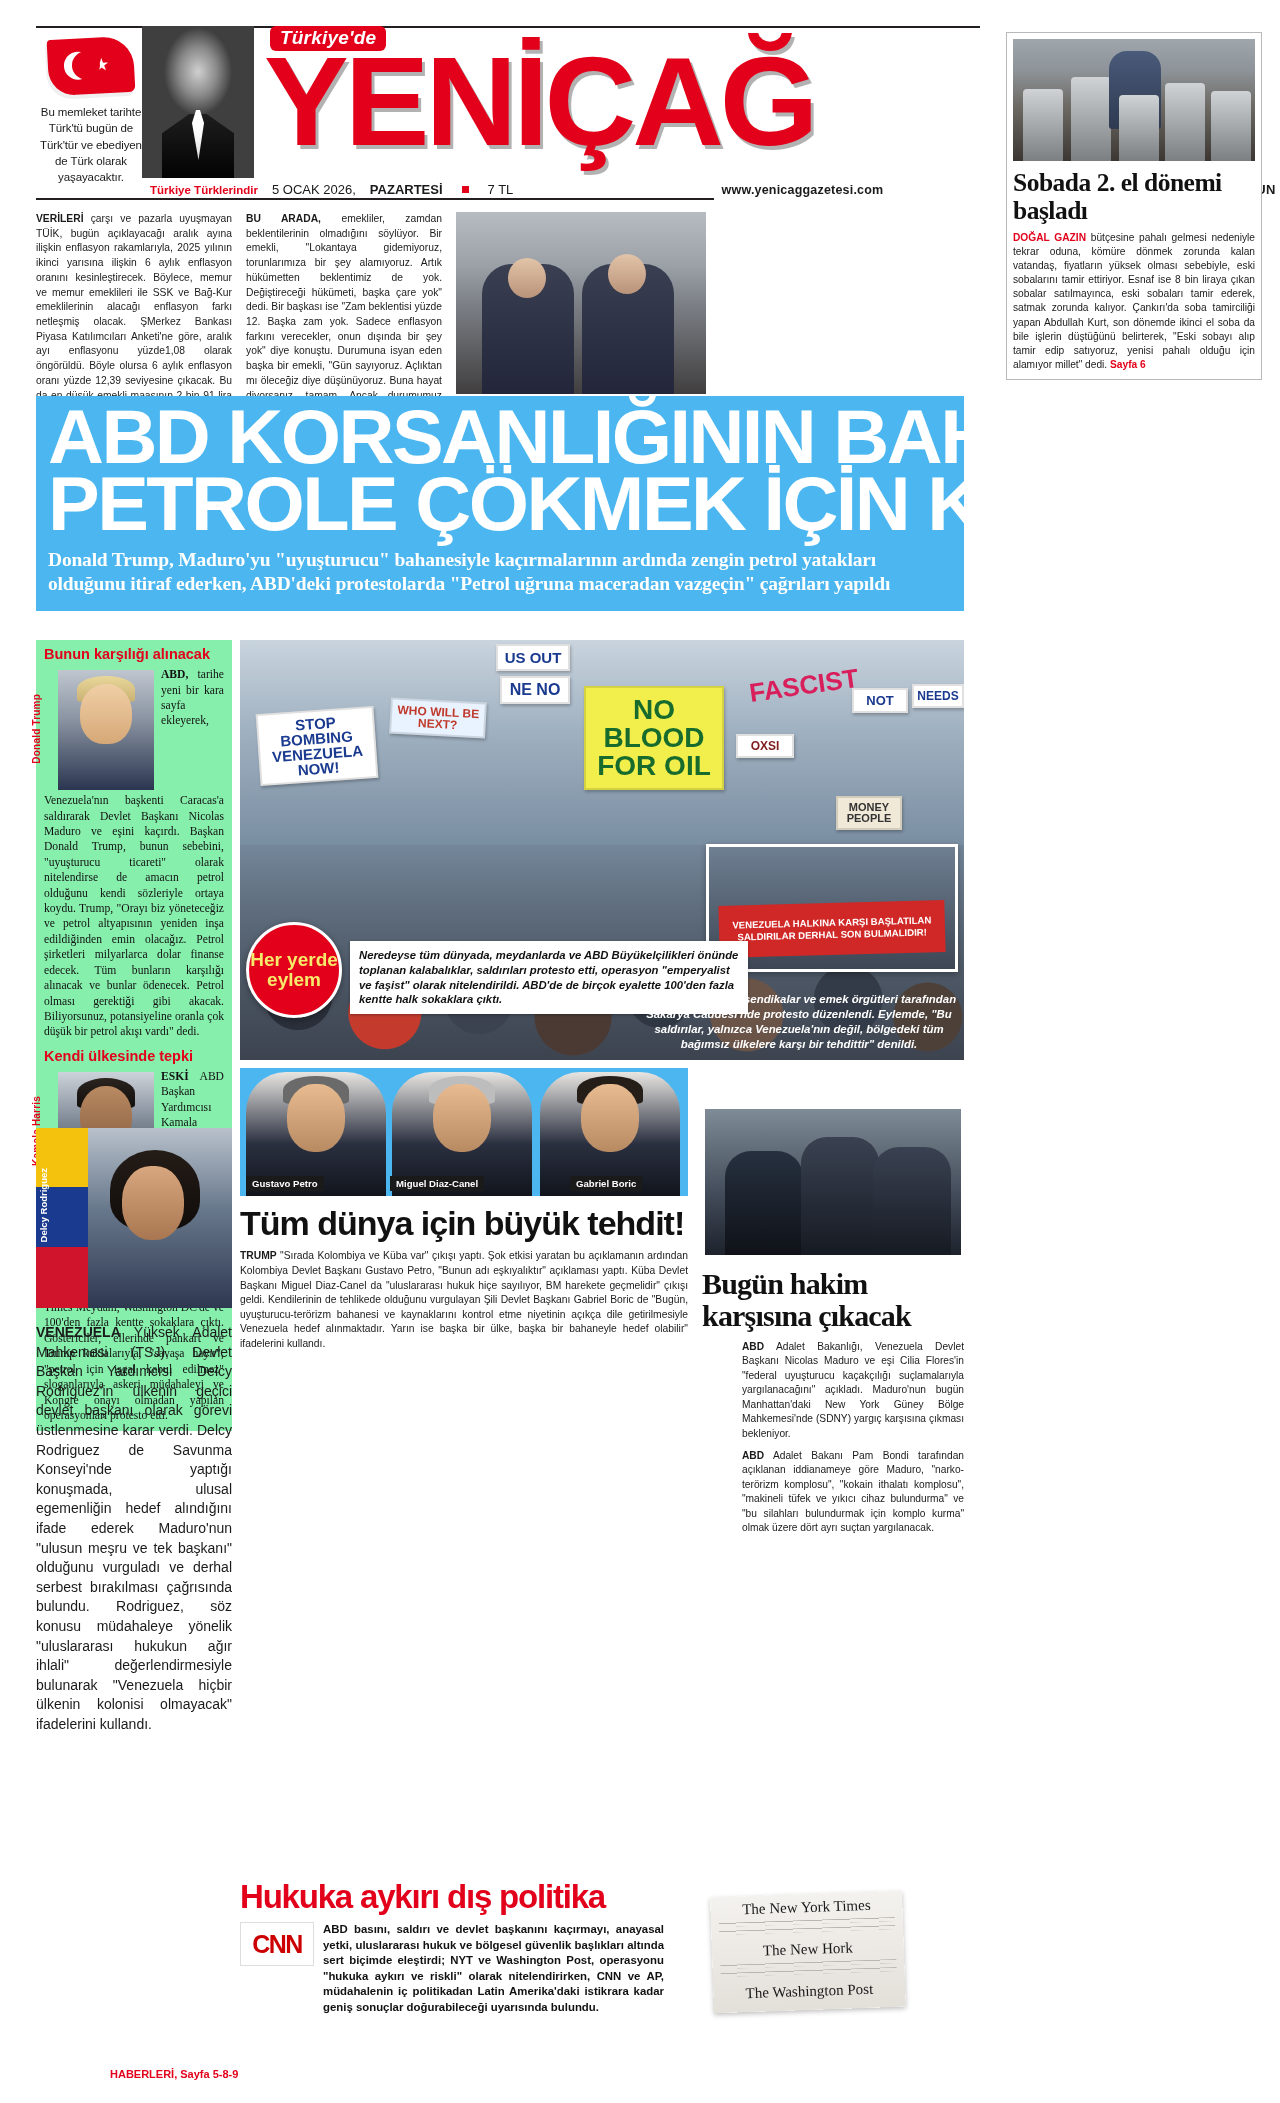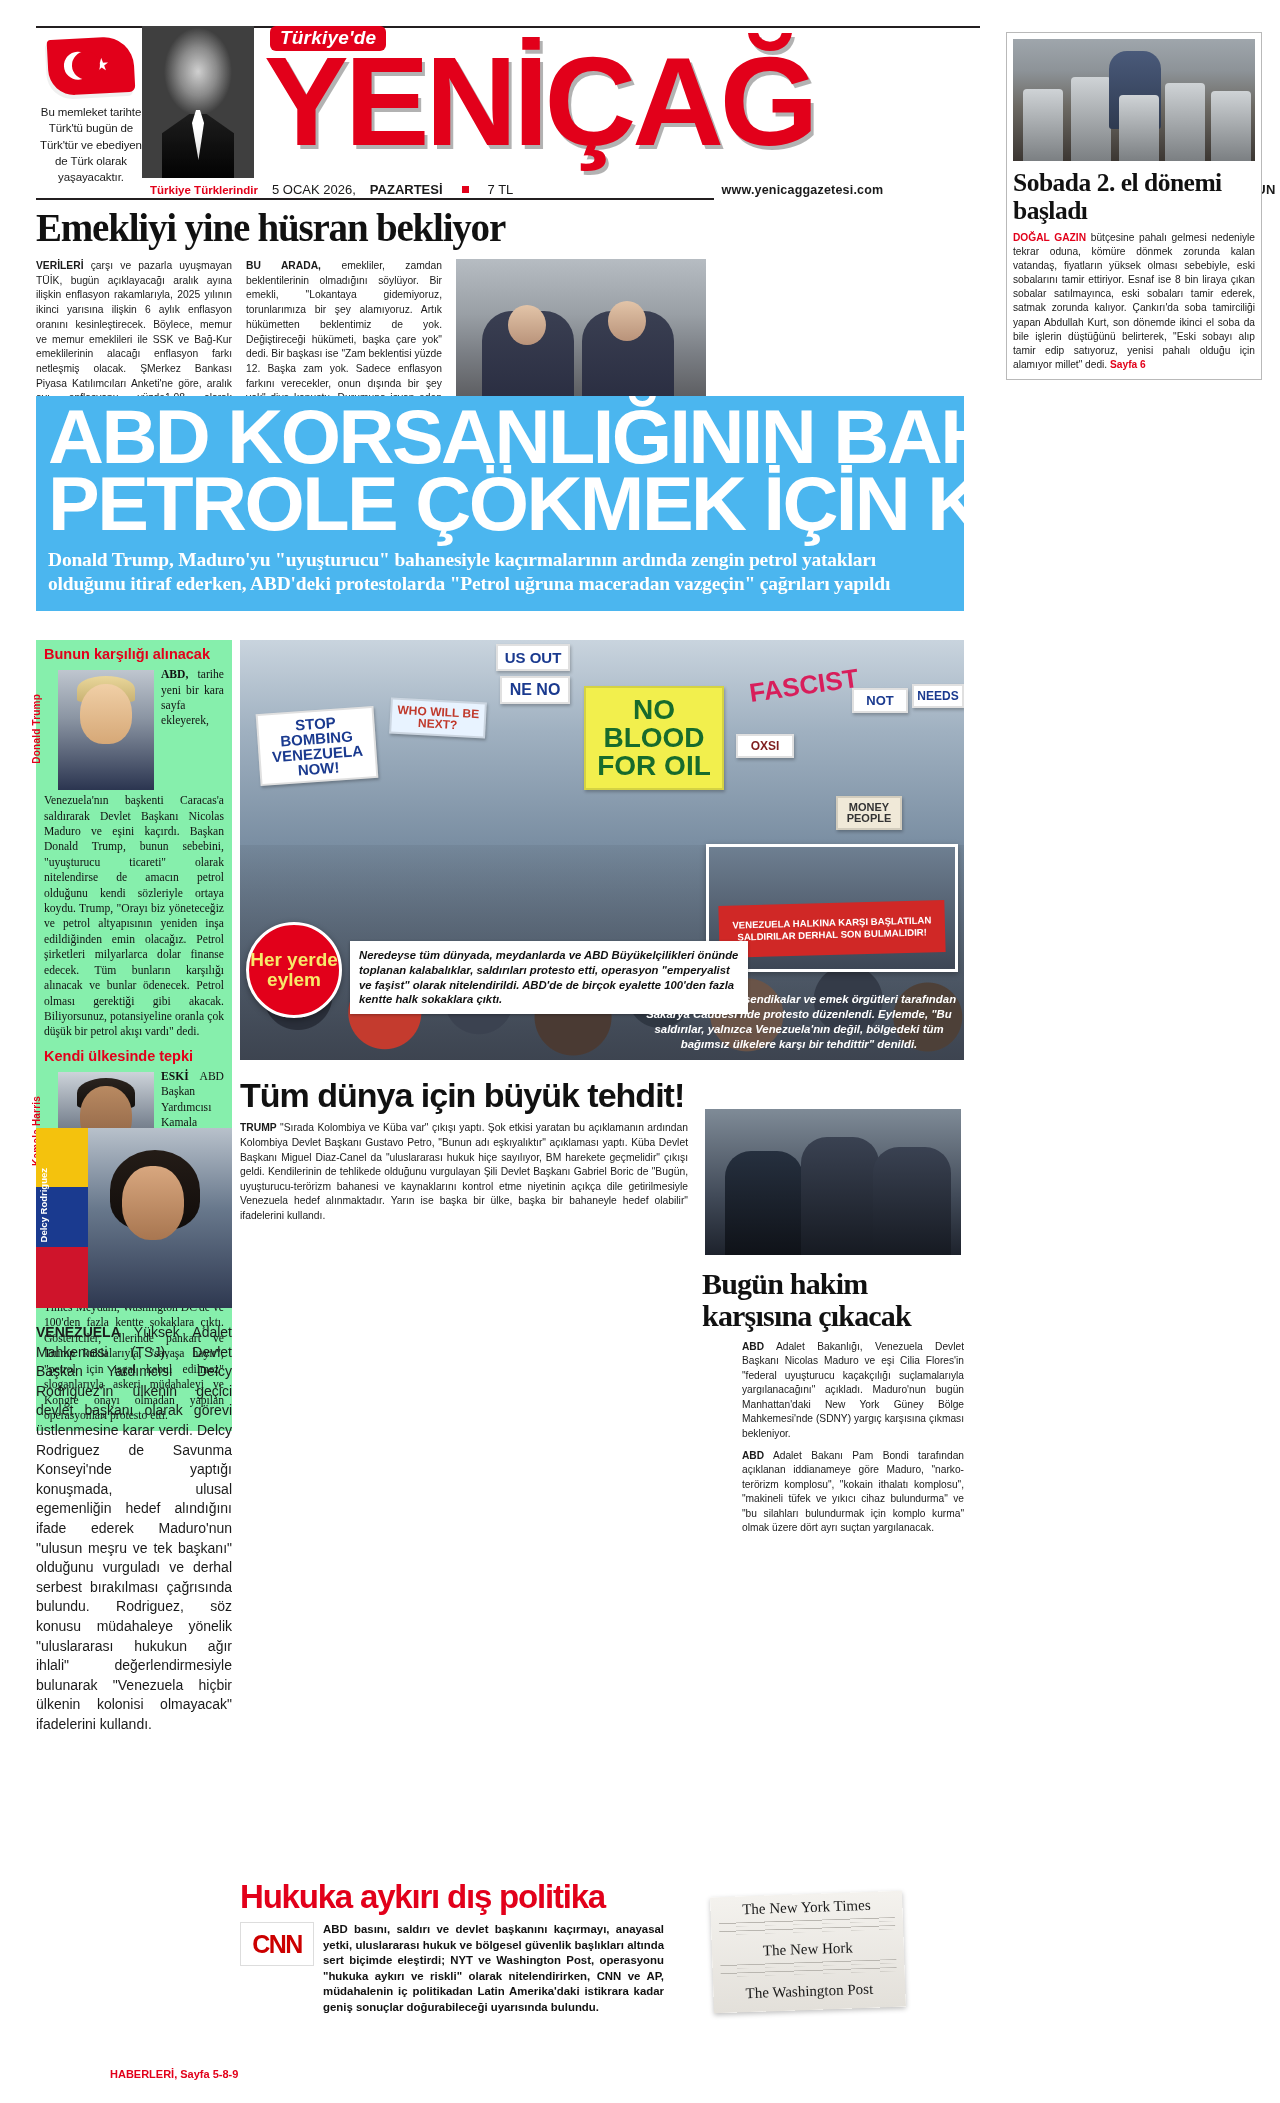--- a/index.html
+++ b/index.html
@@ -551,21 +551,20 @@
     <div class="tr-title">Sobada 2. el dönemi başladı</div>
     <div class="tr-body">
       <b class="red">DOĞAL GAZIN</b>
       <span>bütçesine pahalı gelmesi nedeniyle tekrar oduna, kömüre dönmek zorunda kalan vatandaş, fiyatların yüksek olması sebebiyle, eski sobalarını tamir ettiriyor. Esnaf ise 8 bin liraya çıkan sobalar satılmayınca, eski sobaları tamir ederek, satmak zorunda kalıyor. Çankırı'da soba tamirciliği yapan Abdullah Kurt, son dönemde ikinci el soba da bile işlerin düştüğünü belirterek, "Eski sobayı alıp tamir edip satıyoruz, yenisi pahalı olduğu için alamıyor millet" dedi.</span>
       <b class="red">Sayfa 6</b>
     </div>
   </div>
 
   <div class="lead">
     <div class="lead-rule"></div>
-    <div class="lead-title">Emekliyi yine hüsran bekliyor</div>
     <div class="lead-cols">
       <div class="lead-col">
         <b>VERİLERİ</b>
         <span>çarşı ve pazarla uyuşmayan TÜİK, bugün açıklayacağı aralık ayına ilişkin enflasyon rakamlarıyla, 2025 yılının ikinci yarısına ilişkin 6 aylık enflasyon oranını kesinleştirecek. Böylece, memur ve memur emeklileri ile SSK ve Bağ-Kur emeklilerinin alacağı enflasyon farkı netleşmiş olacak. ŞMerkez Bankası Piyasa Katılımcıları Anketi'ne göre, aralık ayı enflasyonu yüzde1,08 olarak öngörüldü. Böyle olursa 6 aylık enflasyon oranı yüzde 12,39 seviyesine çıkacak. Bu da en düşük emekli maaşının 2 bin 91 lira artarak, 18 bin 971 lira olması demek.</span>
       </div>
       <div class="lead-col">
         <b>BU ARADA,</b>
         <span>emekliler, zamdan beklentilerinin olmadığını söylüyor. Bir emekli, "Lokantaya gidemiyoruz, torunlarımıza bir şey alamıyoruz. Artık hükümetten beklentimiz de yok. Değiştireceği hükümeti, başka çare yok" dedi. Bir başkası ise "Zam beklentisi yüzde 12. Başka zam yok. Sadece enflasyon farkını verecekler, onun dışında bir şey yok" diye konuştu. Durumuna isyan eden başka bir emekli, "Gün sayıyoruz. Açlıktan mı öleceğiz diye düşünüyoruz. Buna hayat diyorsanız, tamam. Ancak durumumuz içler acısı" diye konuştu.</span>
         <b class="red">EKONOMİ, Sayfa 6</b>
       </div>
@@ -652,20 +651,37 @@
           <div class="wface"></div>
         <div class="ll-label">Delcy Rodriguez</div>
       </div>
       <div class="ll-body">
         <b>VENEZUELA</b>
         <span>Yüksek Adalet Mahkemesi (TSJ), Devlet Başkan Yardımcısı Delcy Rodriguez'in ülkenin geçici devlet başkanı olarak görevi üstlenmesine karar verdi. Delcy Rodriguez de Savunma Konseyi'nde yaptığı konuşmada, ulusal egemenliğin hedef alındığını ifade ederek Maduro'nun "ulusun meşru ve tek başkanı" olduğunu vurguladı ve derhal serbest bırakılması çağrısında bulundu. Rodriguez, söz konusu müdahaleye yönelik "uluslararası hukukun ağır ihlali" değerlendirmesiyle bulunarak "Venezuela hiçbir ülkenin kolonisi olmayacak" ifadelerini kullandı.</span>
       </div>
     </div>
 
     <div class="low-mid">
+      <div class="leaders">
+        <div class="leader lp1">
+            <div class="lh"></div>
+            <div class="lf"></div>
+          </div>
+        <div class="leader lp2">
+            <div class="lh"></div>
+            <div class="lf"></div>
+          </div>
+        <div class="leader lp3">
+            <div class="lh"></div>
+            <div class="lf"></div>
+          </div>
+        <div class="nametag nt1">Gustavo Petro</div>
+        <div class="nametag nt2">Miguel Diaz-Canel</div>
+        <div class="nametag nt3">Gabriel Boric</div>
+      </div>
       <div class="lm-title">Tüm dünya için büyük tehdit!</div>
       <div class="lm-body">
         <b>TRUMP</b>
         <span>"Sırada Kolombiya ve Küba var" çıkışı yaptı. Şok etkisi yaratan bu açıklamanın ardından Kolombiya Devlet Başkanı Gustavo Petro, "Bunun adı eşkıyalıktır" açıklaması yaptı. Küba Devlet Başkanı Miguel Diaz-Canel da "uluslararası hukuk hiçe sayılıyor, BM harekete geçmelidir" çıkışı geldi. Kendilerinin de tehlikede olduğunu vurgulayan Şili Devlet Başkanı Gabriel Boric de "Bugün, uyuşturucu-terörizm bahanesi ve kaynaklarını kontrol etme niyetinin açıkça dile getirilmesiyle Venezuela hedef alınmaktadır. Yarın ise başka bir ülke, başka bir bahaneyle hedef olabilir" ifadelerini kullandı.</span>
       </div>
     </div>
 
     <div class="low-right">
       <div class="lr-photo">
         <div class="cop c3"></div>

